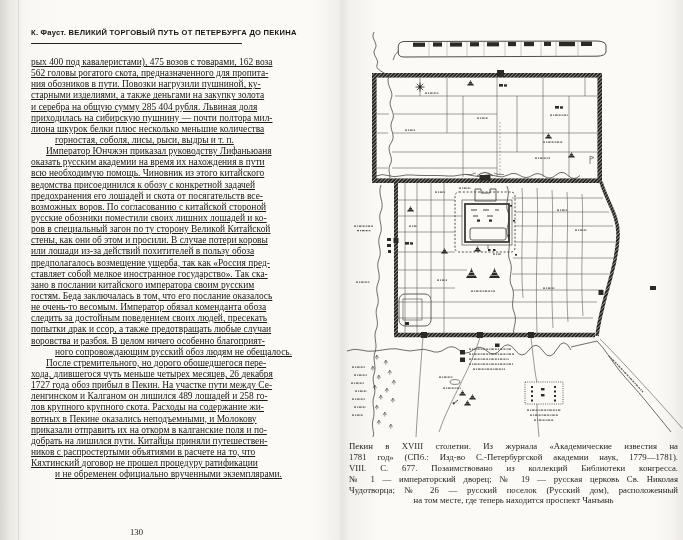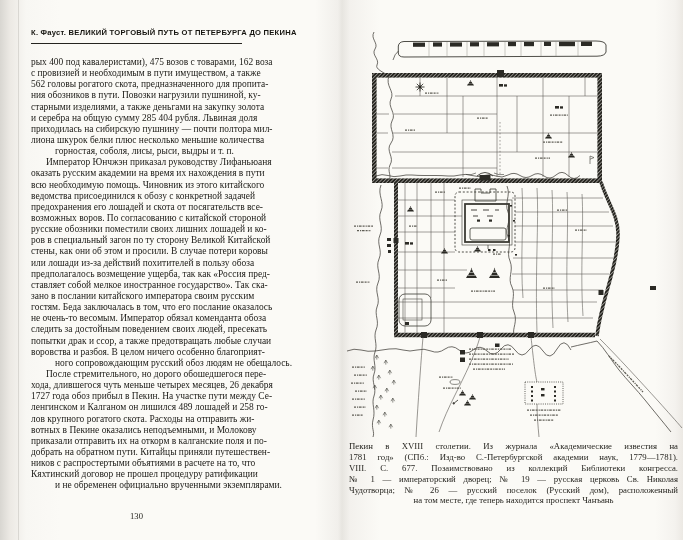--- a/index.html
+++ b/index.html
@@ -23,26 +23,26 @@
     color:#15140f;white-space:nowrap;
   }
   #header-rule{position:absolute;left:31px;top:43px;width:211px;height:1px;background:#25241f;}
   #left-body{
     position:absolute;left:31px;top:57px;width:212px;
     font-size:9.45px;color:#1b1a16;
   }
   .line{
     height:11.15px;line-height:11.15px;
     text-align:justify;text-align-last:justify;
-    white-space:nowrap;overflow:visible;
+    white-space:nowrap;overflow:visible;text-decoration:underline;
   }
   .line.pend{text-align-last:left;margin-left:24px;}
   .line.ind{padding-left:15px;}
   #page-number{
-    position:absolute;left:31px;top:511px;width:211px;
+    position:absolute;left:31px;top:527px;width:211px;
     text-align:center;font-size:8.6px;color:#22211c;
   }
 
   
   #caption{
     position:absolute;left:349px;top:441px;width:329px;
     font-size:8.75px;color:#201f1a;
   }
   .cap-line{
     height:10.9px;line-height:10.9px;
@@ -62,21 +62,20 @@
 <body>
 
 <div id="spread">
   <div id="page-edge-line"></div>
 
   <div>
     <div id="running-header">К. Фауст. ВЕЛИКИЙ ТОРГОВЫЙ ПУТЬ ОТ ПЕТЕРБУРГА ДО ПЕКИНА</div>
     <div id="header-rule"></div>
     <div id="left-body">
         <div class="line">рых 400 под кавалеристами), 475 возов с товарами, 162 воза</div>
-        <div class="line">с провизией и необходимым в пути имуществом, а также</div>
         <div class="line">562 головы рогатого скота, предназначенного для пропита-</div>
         <div class="line">ния обозников в пути. Повозки нагрузили пушниной, ку-</div>
         <div class="line">старными изделиями, а также деньгами на закупку золота</div>
         <div class="line">и серебра на общую сумму 285 404 рубля. Львиная доля</div>
         <div class="line">приходилась на сибирскую пушнину — почти полтора мил-</div>
         <div class="line">лиона шкурок белки плюс несколько меньшие количества</div>
         <div class="line pend">горностая, соболя, лисы, рыси, выдры и т. п.</div>
         <div class="line ind">Император Юнчжэн приказал руководству Лифаньюаня</div>
         <div class="line">оказать русским академии на время их нахождения в пути</div>
         <div class="line">всю необходимую помощь. Чиновник из этого китайского</div>
@@ -93,24 +92,24 @@
         <div class="line">гостям. Беда заключалась в том, что его послание оказалось</div>
         <div class="line">не очень-то весомым. Император обязал коменданта обоза</div>
         <div class="line">следить за достойным поведением своих людей, пресекать</div>
         <div class="line">попытки драк и ссор, а также предотвращать любые случаи</div>
         <div class="line">воровства и разбоя. В целом ничего особенно благоприят-</div>
         <div class="line pend">ного сопровождающим русский обоз людям не обещалось.</div>
         <div class="line ind">После стремительного, но дорого обошедшегося пере-</div>
         <div class="line">хода, длившегося чуть меньше четырех месяцев, 26 декабря</div>
         <div class="line">1727 года обоз прибыл в Пекин. На участке пути между Се-</div>
         <div class="line">ленгинском и Калганом он лишился 489 лошадей и 258 го-</div>
-        <div class="line">лов крупного рогатого скота. Расходы на отправить жи-</div>
+        <div class="line">лов крупного крупного скота. Расходы на содержание жи-</div>
         <div class="line">вотных в Пекине оказались неподъемными, и Молокову</div>
         <div class="line">приказали отправить их на откорм в калганские поля и по-</div>
-        <div class="line">добрать на обратном пути. Китайцы приняли путешествен-</div>
+        <div class="line">добрать на лишился пути. Китайцы приняли путешествен-</div>
         <div class="line">ников с распростертыми объятиями в расчете на то, что</div>
         <div class="line">Кяхтинский договор не прошел процедуру ратификации</div>
         <div class="line pend">и не обременен официально врученными экземплярами.</div>
       </div>
     <div id="page-number">130</div>
   </div>
 
   <div>
     <svg viewBox="0 0 336 408" width="336" height="408" style="position:absolute;left:347px;top:30px;">
       <defs>

